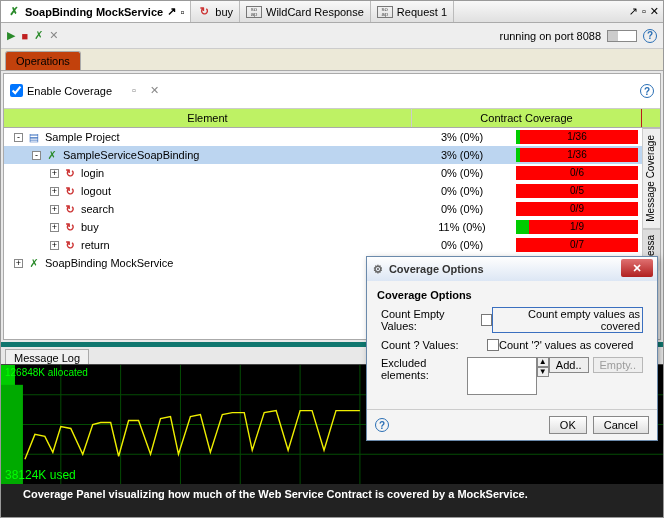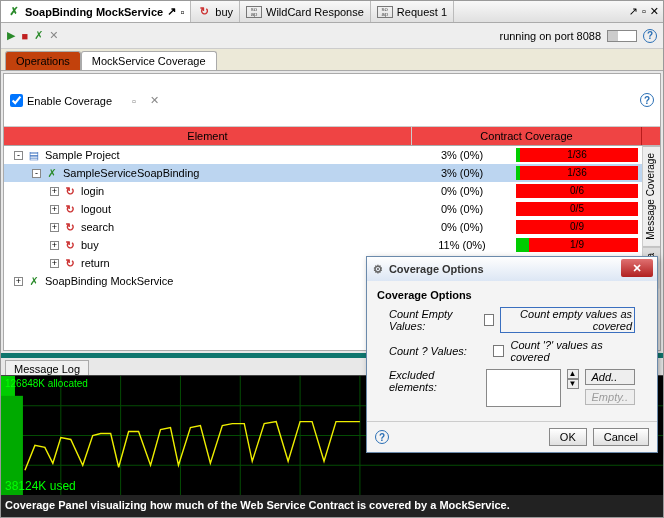--- a/index.html
+++ b/index.html
@@ -21,23 +21,23 @@
   .toggle::after { content:""; position:absolute; left:0;top:0;bottom:0;width:10px;background:#ccc; }
   .help { width:14px;height:14px;border-radius:50%;border:1px solid #2a6fb5;color:#2a6fb5;display:flex;align-items:center;justify-content:center;font-size:10px;font-weight:bold;cursor:pointer;}
 
   
   .inner-tabs { display:flex; height:22px; background:#ece9d8; border-bottom:1px solid #aaa; padding:2px 4px 0 4px; gap:0; }
   .inner-tab { padding:3px 10px; border:1px solid #aaa; border-bottom:none; background:#c2410c; border-top-left-radius:3px; border-top-right-radius:3px; cursor:pointer; }
   .inner-tab.active { background:#fff; }
 
   
   .cov-panel { flex:1; background:#fff; border:1px solid #aaa; margin:2px; display:flex; flex-direction:column; position:relative; }
-  .cov-tools { display:flex; align-items:flex-end; padding:19px 6px; gap:14px; border-bottom:1px solid #ccc; }
+  .cov-tools { display:flex; align-items:flex-start; padding:10px 6px; gap:14px; border-bottom:1px solid #ccc; }
   .cov-tools label { display:flex; align-items:center; gap:4px; }
-  .cov-header { display:flex; border-bottom:1px solid #aaa; background:#ef4444;align-items:flex-end; }
+  .cov-header { display:flex; border-bottom:1px solid #aaa; background:#bef264;align-items:flex-end; }
   .col-el { flex:1; border-right:1px solid #ccc; padding:3px 6px; text-align:center; }
   .col-cc { width:230px; padding:3px 6px; text-align:center; border-right:1px solid #b91c1c; }
   .col-sp { width:18px; }
 
   .cov-body { flex:1; display:flex; position:relative; }
   .tree-area { flex:1; overflow:hidden; }
   .row { display:flex; align-items:center; height:18px; }
   .row.selected { background:#bcd5f0; }
   .row .tree-cell { flex:1; display:flex; align-items:center; gap:4px; padding-left:6px; }
   .row .pct { width:100px; text-align:center; }
@@ -57,30 +57,30 @@
   .msg-log { height:22px; border-top:5px solid #0f766e; background:#e8e8e8; padding:2px 4px; }
   .msg-log span { display:inline-block; padding:2px 8px; border:1px solid #aaa; background:#f0f0f0; cursor:pointer;}
 
   
   .graph-area { height:120px; background:#000; position:relative; overflow:hidden; border-top:1px solid #444;}
   .graph-area .alloc { position:absolute; top:2px; left:4px; color:#0f0; font-size:10px; }
   .graph-area .used { position:absolute; bottom:2px; left:4px; color:#0f0; font-size:12px; }
   .graph-area svg { width:100%; height:100%; }
 
   
-  .caption { height:22px; background:#222; color:#fff; font-weight:bold; font-style:normal; font-size:11px; padding:4px 4px; }
+  .caption { height:33px; background:#222; color:#fff; font-weight:bold; font-style:normal; font-size:11px; padding:4px 22px; }
 
   
   .dialog { position:absolute; right:6px; top:256px; width:292px; background:#f4f4f4; border:1px solid #6b8aab; box-shadow:2px 2px 6px rgba(0,0,0,.3); z-index:100; }
   .dlg-title { height:24px; background:linear-gradient(#fefefe,#dce6f4); display:flex; align-items:center; padding:0 6px; gap:6px; font-weight:bold; color:#333; position:relative;}
   .dlg-close { position:absolute; right:4px; top:2px; width:32px;height:18px;border-radius:2px;background:linear-gradient(#e07070,#b02020);color:#fff;display:flex;align-items:center;justify-content:center;cursor:pointer;font-size:11px;}
   .dlg-body { padding:8px 10px; }
   .dlg-body h4 { font-size:11px; font-weight:bold; margin-bottom:3px; }
   .dlg-body .desc { font-size:11px; margin-bottom:10px; }
-  .form-row { display:flex; align-items:center; gap:6px; margin:6px 12px; font-size:11px;font-style:italic; }
+  .form-row { display:flex; align-items:center; margin:6px 4px; font-size:11px; }
   .form-row .lbl { width:106px; }
   .chk { width:12px;height:12px;border:1px solid #777;background:#fff;cursor:pointer;}
   .excl-box { width:86px; height:38px; border:1px solid #888; background:#fff; }
   .mini-btn { padding:1px 6px; border:1px solid #888; background:#eee; cursor:pointer; font-size:11px; }
   .dlg-foot { display:flex; justify-content:space-between; align-items:center; padding:6px 8px; border-top:1px solid #ccc; }
   .dlg-foot .btns { display:flex; gap:6px; }
   .btn { padding:2px 10px; border:1px solid #888; background:linear-gradient(#fff,#e0e0e0); cursor:pointer; }
   .spin { display:flex;flex-direction:column; }
   .spin div{width:12px;height:10px;border:1px solid #888;background:#eee;font-size:8px;text-align:center;line-height:8px;cursor:pointer;}
   .disabled { color:#9c9c9c; border-color:#b7b7b7; }
@@ -122,21 +122,20 @@
     <span style="color:#2a8a2a">✗</span>
     <span style="color:#888">✕</span>
     <div class="spacer"></div>
     <span class="port-text">running on port 8088</span>
     <div class="toggle"></div>
     <div class="help">?</div>
   </div>
 
   <div class="inner-tabs">
     <div class="inner-tab">Operations</div>
-    <div class="inner-tab active">MockService Coverage</div>
   </div>
 
   <div class="cov-panel">
     <div class="cov-tools">
       <label>
         <input type="checkbox" checked="" style="">
         <span>Enable Coverage</span>
       </label>
       <span style="color:#888; margin-left:6px;">▫</span>
       <span style="color:#888">✕</span>
@@ -301,21 +300,21 @@
       <div class="chk"></div>
       <span>Count '?' values as covered</span>
     </div>
     <div class="form-row" style="align-items:flex-start">
       <span class="lbl">Excluded elements:</span>
       <div class="excl-box"></div>
       <div class="spin">
         <div>▲</div>
         <div>▼</div>
       </div>
-      <div style="display:flex;flex-direction:column;gap:4px">
+      <div style="display:flex;flex-direction:row;gap:4px">
         <div class="mini-btn">Add..</div>
         <div class="mini-btn disabled">Empty..</div>
       </div>
     </div>
   </div>
   <div class="dlg-foot">
     <div class="help">?</div>
     <div class="btns">
       <div class="btn">OK</div>
       <div class="btn">Cancel</div>

